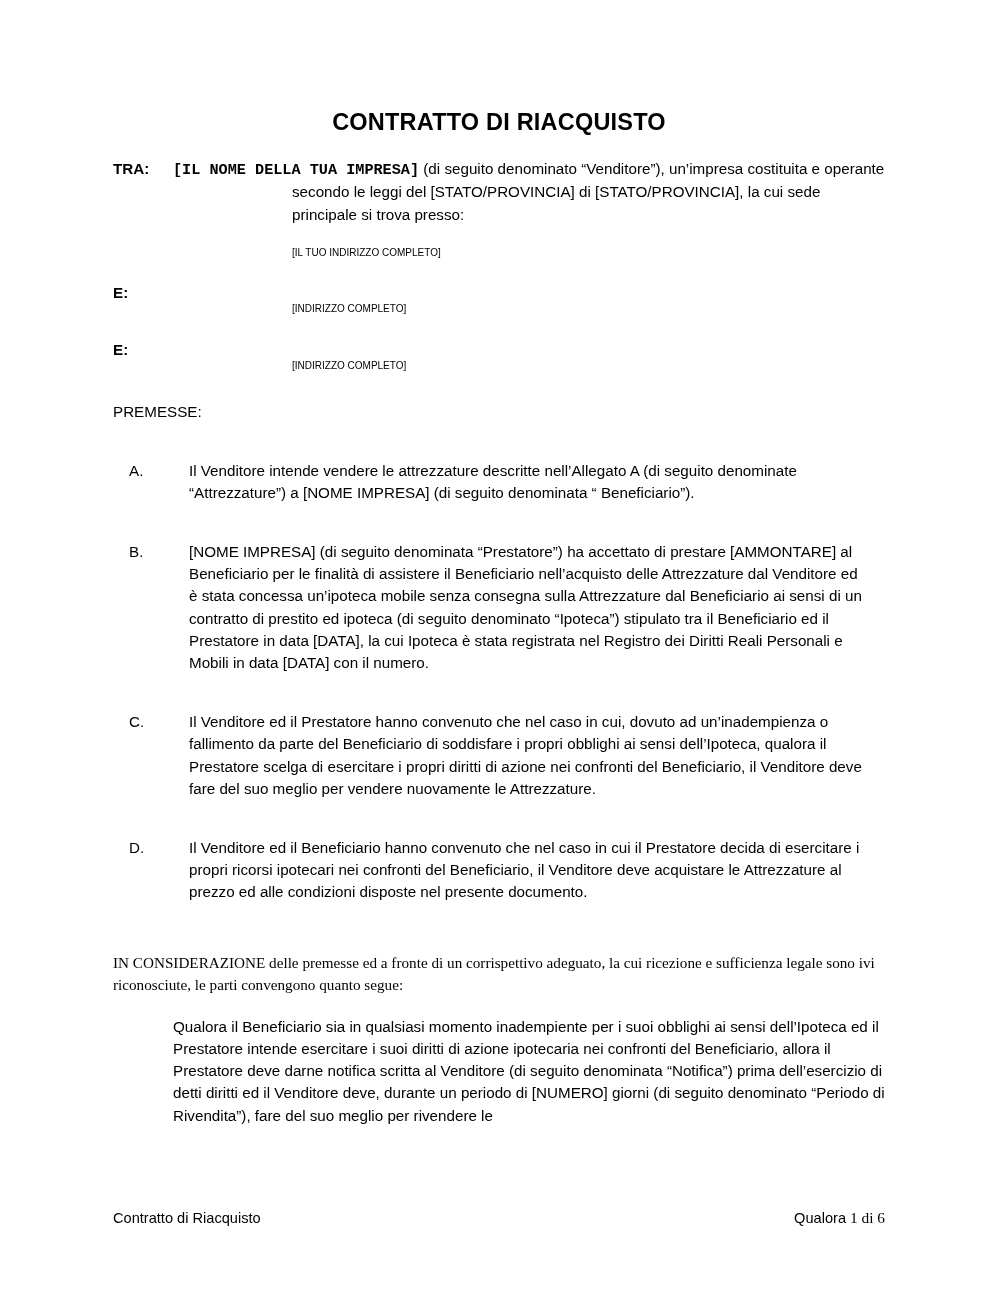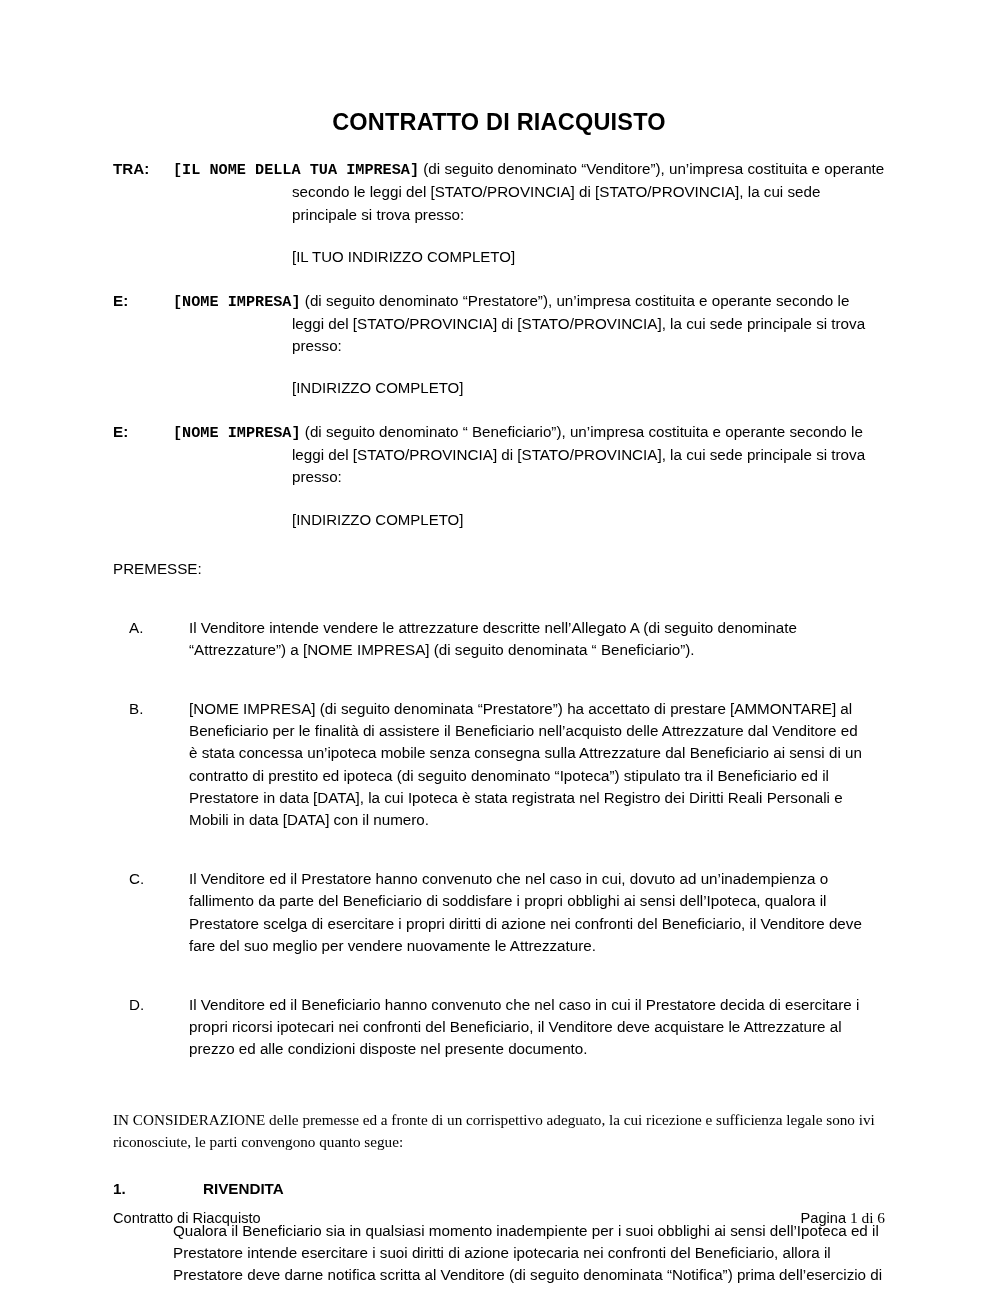--- a/index.html
+++ b/index.html
@@ -64,21 +64,21 @@
     width: 60px;
   }
   .party .body {
     margin-left: 60px;
     padding-left: 119px;
     text-indent: -119px;
   }
   .party .body .name { font-weight: bold; font-family: Liberation Mono, monospace; }
 
   .party-address {
-    font-size: 15px;
+    font-size: 10px;
     line-height: 1.46;
     margin: 0;
     padding-top: 20px;
     padding-left: 179px;
   }
 
   .premesse-head {
     font-size: 15.2px;
     font-weight: normal;
     margin: 0;
@@ -155,45 +155,42 @@
 
 
     <div class="party">
       <span class="label">TRA:</span>
       <div class="body"><span class="name">[IL NOME DELLA TUA IMPRESA]</span><span> (di seguito denominato “Venditore”), un’impresa costituita e operante secondo le leggi del [STATO/PROVINCIA] di [STATO/PROVINCIA], la cui sede principale si trova presso:</span></div>
     </div>
     <p class="party-address">[IL TUO INDIRIZZO COMPLETO]</p>
 
     <div class="party">
       <span class="label">E:</span>
-      <div class="body"><span class="name">[NOME IMPRESA]</span><span> (di seguito denominato “Prestatore”), un’impresa costituita e operante secondo le leggi del [STATO/PROVINCIA] di [STATO/PROVINCIA], la cui sede principale si trova presso:</span></div>
     </div>
     <p class="party-address">[INDIRIZZO COMPLETO]</p>
 
     <div class="party">
       <span class="label">E:</span>
-      <div class="body"><span class="name">[NOME IMPRESA]</span><span> (di seguito denominato “ Beneficiario”), un’impresa costituita e operante secondo le leggi del [STATO/PROVINCIA] di [STATO/PROVINCIA], la cui sede principale si trova presso:</span></div>
     </div>
     <p class="party-address">[INDIRIZZO COMPLETO]</p>
 
     <p class="premesse-head">PREMESSE:</p>
 
     <p class="recital"><span class="marker">A.</span><span>Il Venditore intende vendere le attrezzature descritte nell’Allegato A (di seguito denominate “Attrezzature”) a [NOME IMPRESA] (di seguito denominata “ Beneficiario”).</span></p>
 
     <p class="recital"><span class="marker">B.</span><span>[NOME IMPRESA] (di seguito denominata “Prestatore”) ha accettato di prestare [AMMONTARE] al Beneficiario per le finalità di assistere il Beneficiario nell’acquisto delle Attrezzature dal Venditore ed è stata concessa un’ipoteca mobile senza consegna sulla Attrezzature dal Beneficiario ai sensi di un contratto di prestito ed ipoteca (di seguito denominato “Ipoteca”) stipulato tra il Beneficiario ed il Prestatore in data [DATA], la cui Ipoteca è stata registrata nel Registro dei Diritti Reali Personali e Mobili in data [DATA] con il numero.</span></p>
 
     <p class="recital"><span class="marker">C.</span><span>Il Venditore ed il Prestatore hanno convenuto che nel caso in cui, dovuto ad un’inadempienza o fallimento da parte del Beneficiario di soddisfare i propri obblighi ai sensi dell’Ipoteca, qualora il Prestatore scelga di esercitare i propri diritti di azione nei confronti del Beneficiario, il Venditore deve fare del suo meglio per vendere nuovamente le Attrezzature.</span></p>
 
     <p class="recital"><span class="marker">D.</span><span>Il Venditore ed il Beneficiario hanno convenuto che nel caso in cui il Prestatore decida di esercitare i propri ricorsi ipotecari nei confronti del Beneficiario, il Venditore deve acquistare le Attrezzature al prezzo ed alle condizioni disposte nel presente documento.</span></p>
 
     <p class="consideration">IN CONSIDERAZIONE delle premesse ed a fronte di un corrispettivo adeguato, la cui ricezione e sufficienza legale sono ivi riconosciute, le parti convengono quanto segue:</p>
 
-    <p class="section-head"><span class="num">1.</span><span>RIVENDITA</span></p>
 
     <p class="section-body">Qualora il Beneficiario sia in qualsiasi momento inadempiente per i suoi obblighi ai sensi dell’Ipoteca ed il Prestatore intende esercitare i suoi diritti di azione ipotecaria nei confronti del Beneficiario, allora il Prestatore deve darne notifica scritta al Venditore (di seguito denominata “Notifica”) prima dell’esercizio di detti diritti ed il Venditore deve, durante un periodo di [NUMERO] giorni (di seguito denominato “Periodo di Rivendita”), fare del suo meglio per rivendere le</p>
 
   </div>
 
   <div class="footer">
     <span>Contratto di Riacquisto</span>
-    <span class="page-no"><span>Pagina</span><span class="serif"> </span><span class="serif">1</span><span class="serif"> </span><span class="serif">di</span><span class="serif"> </span><span class="serif">6</span></span>
+    <span class="page-no"><span>Qualora</span><span class="serif"> </span><span class="serif">1</span><span class="serif"> </span><span class="serif">di</span><span class="serif"> </span><span class="serif">6</span></span>
   </div>
 </div>
 
 </body></html>

